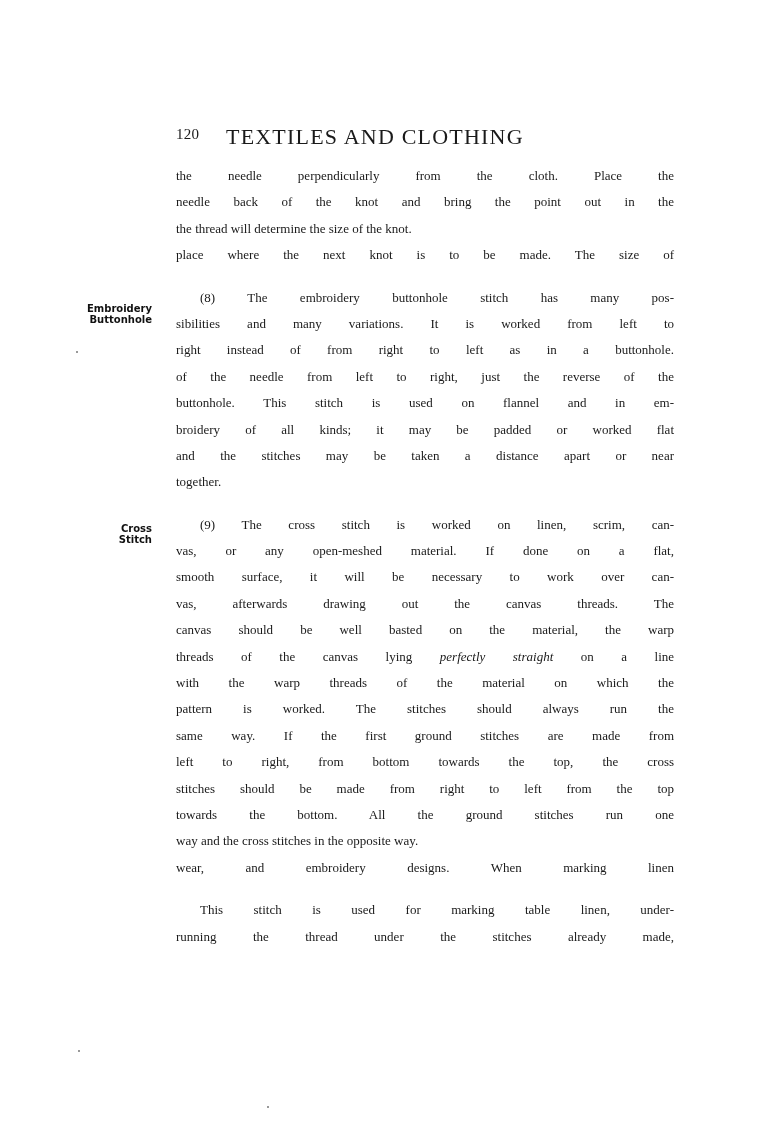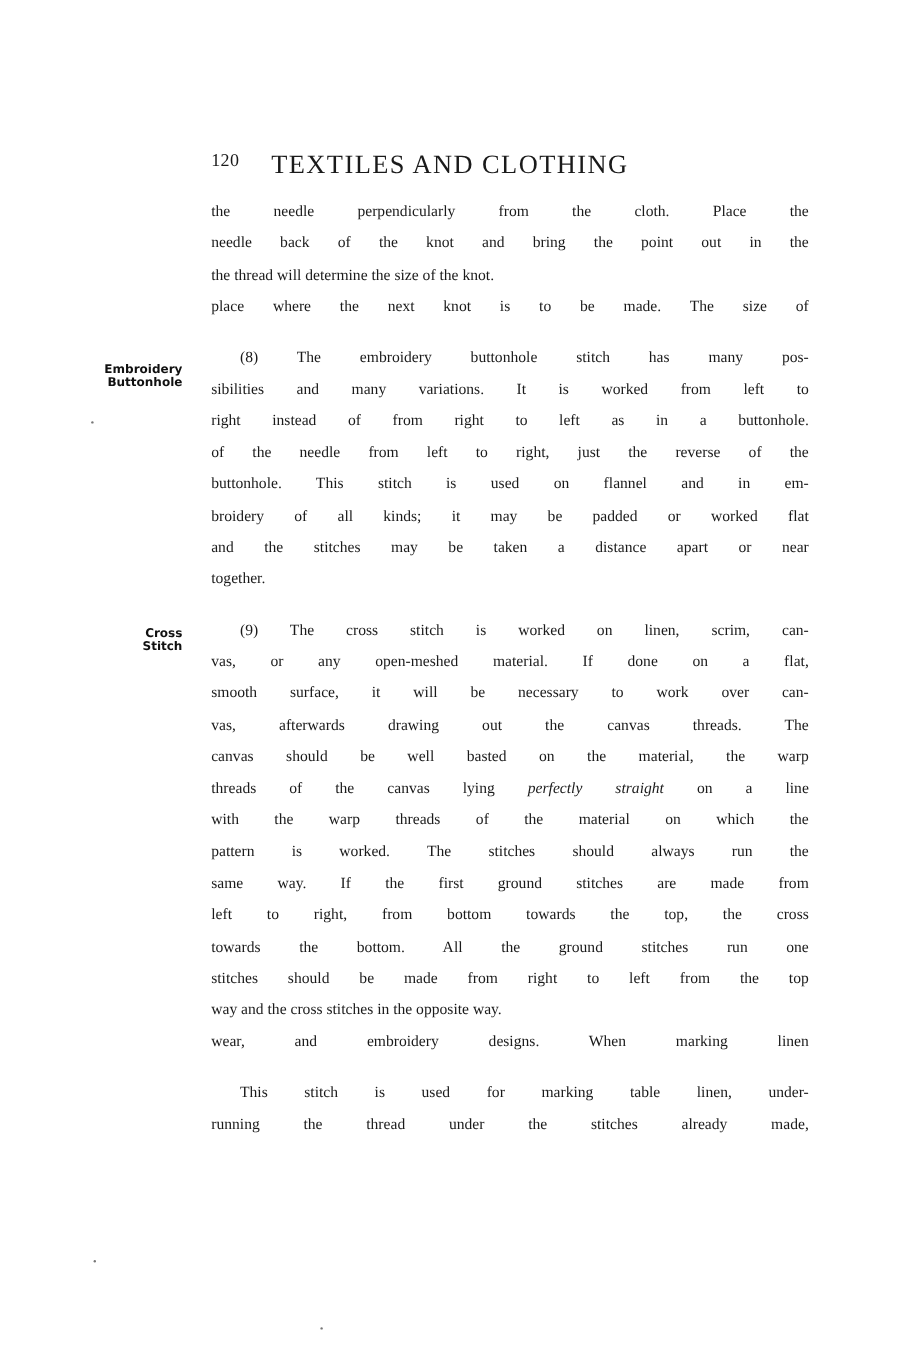--- a/index.html
+++ b/index.html
@@ -126,22 +126,22 @@
   <span class="line indent">(9) The cross stitch is worked on linen, scrim, can-</span>
   <span class="line">vas, or any open-meshed material.  If done on a flat,</span>
   <span class="line">smooth surface, it will be necessary to work over can-</span>
   <span class="line">vas, afterwards drawing out the canvas threads.  The</span>
   <span class="line">canvas should be well basted on the material, the warp</span>
   <span class="line"><span>threads of the canvas lying </span><em>perfectly straight</em><span> on a line</span></span>
   <span class="line">with the warp threads of the material on which the</span>
   <span class="line">pattern is worked.  The stitches should always run the</span>
   <span class="line">same way.  If the first ground stitches are made from</span>
   <span class="line">left to right, from bottom towards the top, the cross</span>
+  <span class="line">stitches should be made from right to left from the top</span>
   <span class="line">towards the bottom.  All the ground stitches run one</span>
-  <span class="line">stitches should be made from right to left from the top</span>
   <span class="line last">way and the cross stitches in the opposite way.</span>
   <span class="line">wear, and embroidery designs.  When marking linen</span>
   <span class="line indent">This stitch is used for marking table linen, under-</span>
   <span class="line">running the thread under the stitches already made,</span>
 </div>
 
 <div class="speck" style="left:76px; top:351px;"></div>
 <div class="speck" style="left:78px; top:1050px;"></div>
 <div class="speck" style="left:267px; top:1106px;"></div>
 

